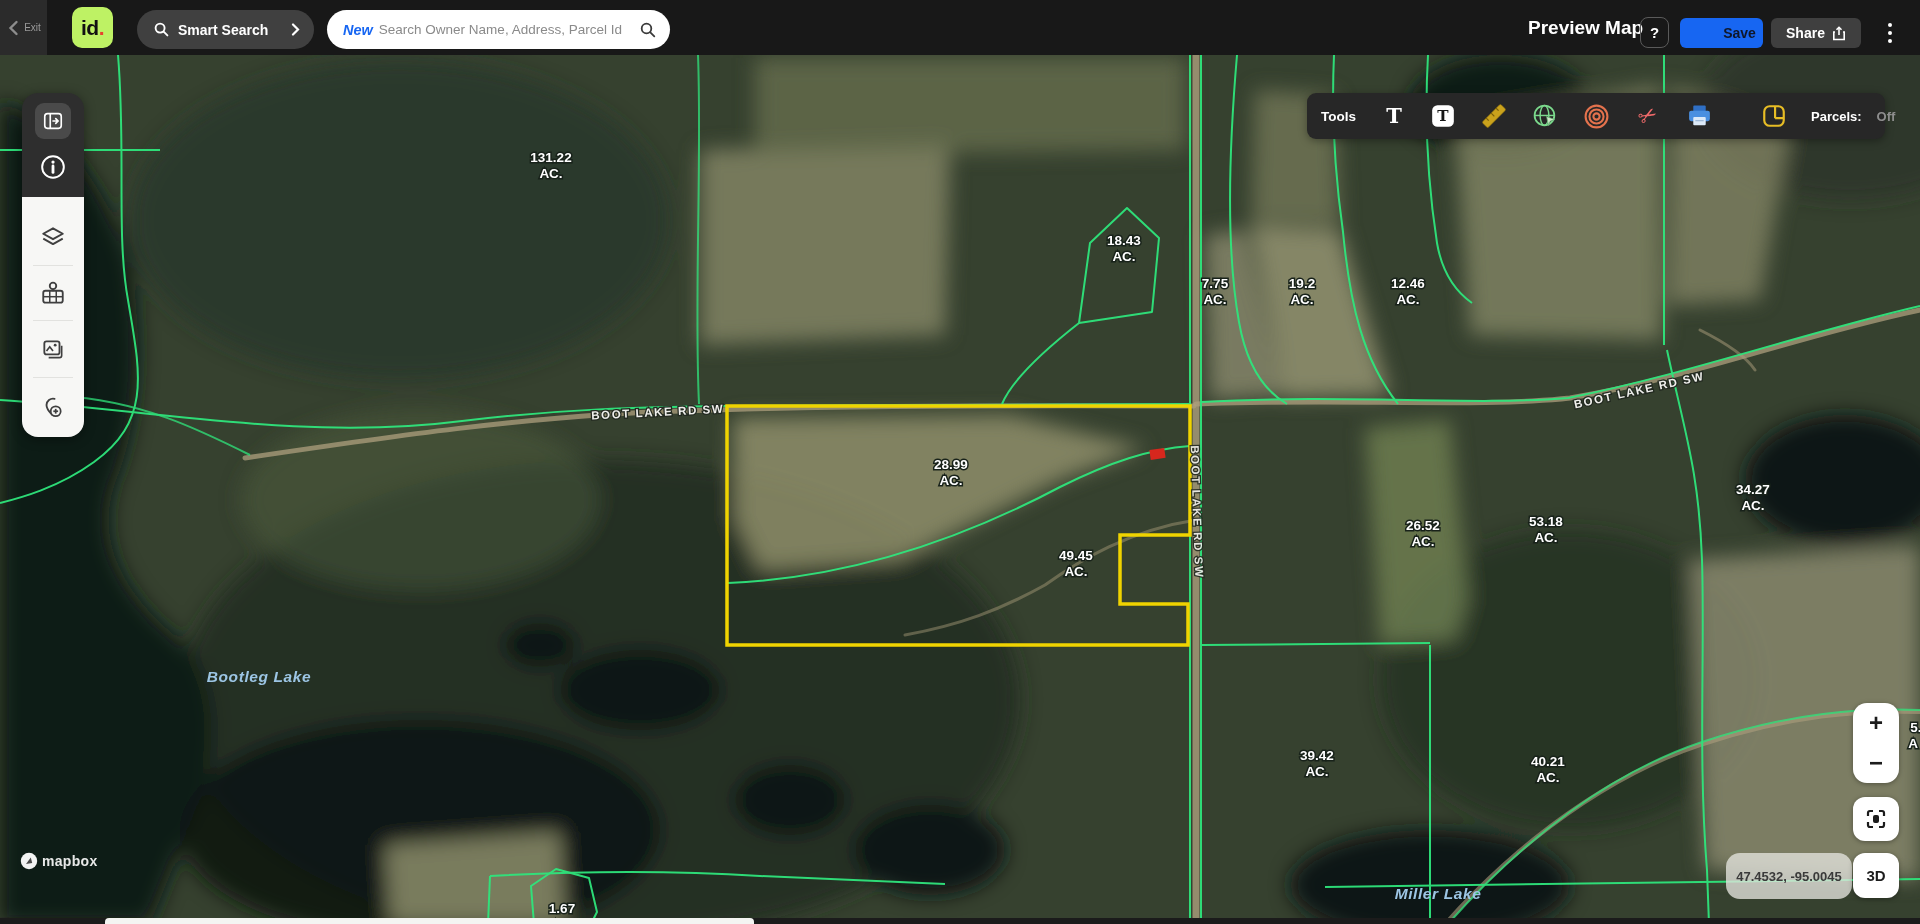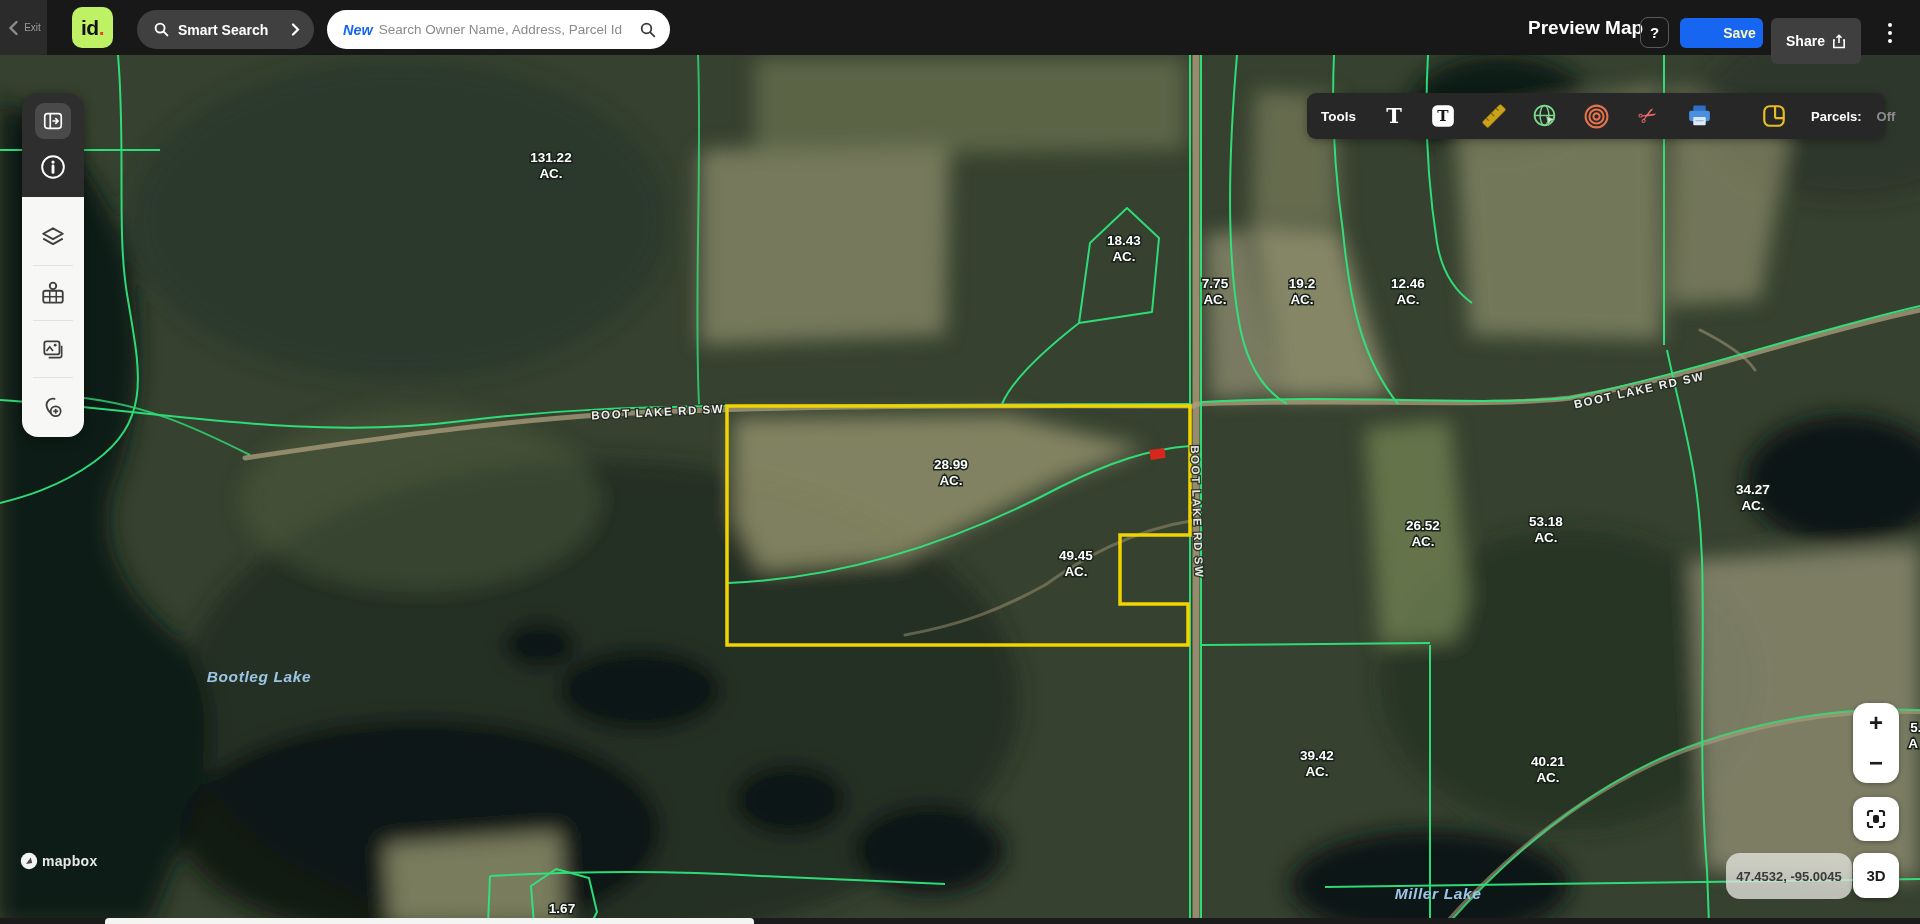--- a/index.html
+++ b/index.html
@@ -33,22 +33,22 @@
   .searchbox { position:absolute; left:327px; top:10px; width:343px; height:39px; background:#fff;
     border-radius:20px; display:flex; align-items:center; padding:0 14px 0 16px; gap:6px; }
   .searchbox .new { font-style:italic; font-weight:800; font-size:14.5px; color:#1766f2;text-align:center; }
   .searchbox input { flex:1; border:none; outline:none; font-size:13.5px; color:#737373; background:transparent; }
   .searchbox input::placeholder { color:#8a8a8a; }
   .preview-map { position:absolute; left:1528px; top:0; height:55px; display:flex; align-items:center;
     color:#fff; font-weight:700; font-size:19px; }
   .help-btn { position:absolute; left:1640px; top:17px; width:29px; height:31px; background:transparent;
     border:1.5px solid #5a5a5a; border-radius:8px; color:#fff; font-weight:800; font-size:15px; cursor:pointer; }
   .save-btn { position:absolute; left:1680px; top:18px; width:83px; height:30px; background:#1766f2;
-    border:none; border-radius:6px; color:#fef9c3; font-weight:700; font-size:14px; cursor:pointer;padding-left:36px; }
-  .share-btn { position:absolute; left:1771px; top:18px; width:90px; height:46px; background:#3f3f3f;
+    border:none; border-radius:6px; color:#0f172a; font-weight:700; font-size:14px; cursor:pointer;padding-left:36px; }
+  .share-btn { position:absolute; left:1771px; top:18px; width:90px; height:30px; background:#3f3f3f;
     border:none; border-radius:6px; color:#fff; font-weight:700; font-size:14px; cursor:pointer;
     display:flex; align-items:center; justify-content:center; gap:7px; }
   .kebab { position:absolute; left:1878px; top:17px; width:24px; height:31px; background:transparent; border:none;
     display:flex; flex-direction:column; align-items:center; justify-content:center; gap:4px; cursor:pointer; }
   .kebab span { width:4px; height:4px; border-radius:50%; background:#fff; }
 
   
   .sidebar { position:absolute; left:22px; top:93px; width:62px; z-index:20;
     filter:drop-shadow(0 2px 6px rgba(0,0,0,.4)); }
   .sb-dark { background:#2e2e2e; border-radius:16px 16px 0 0; height:104px;

